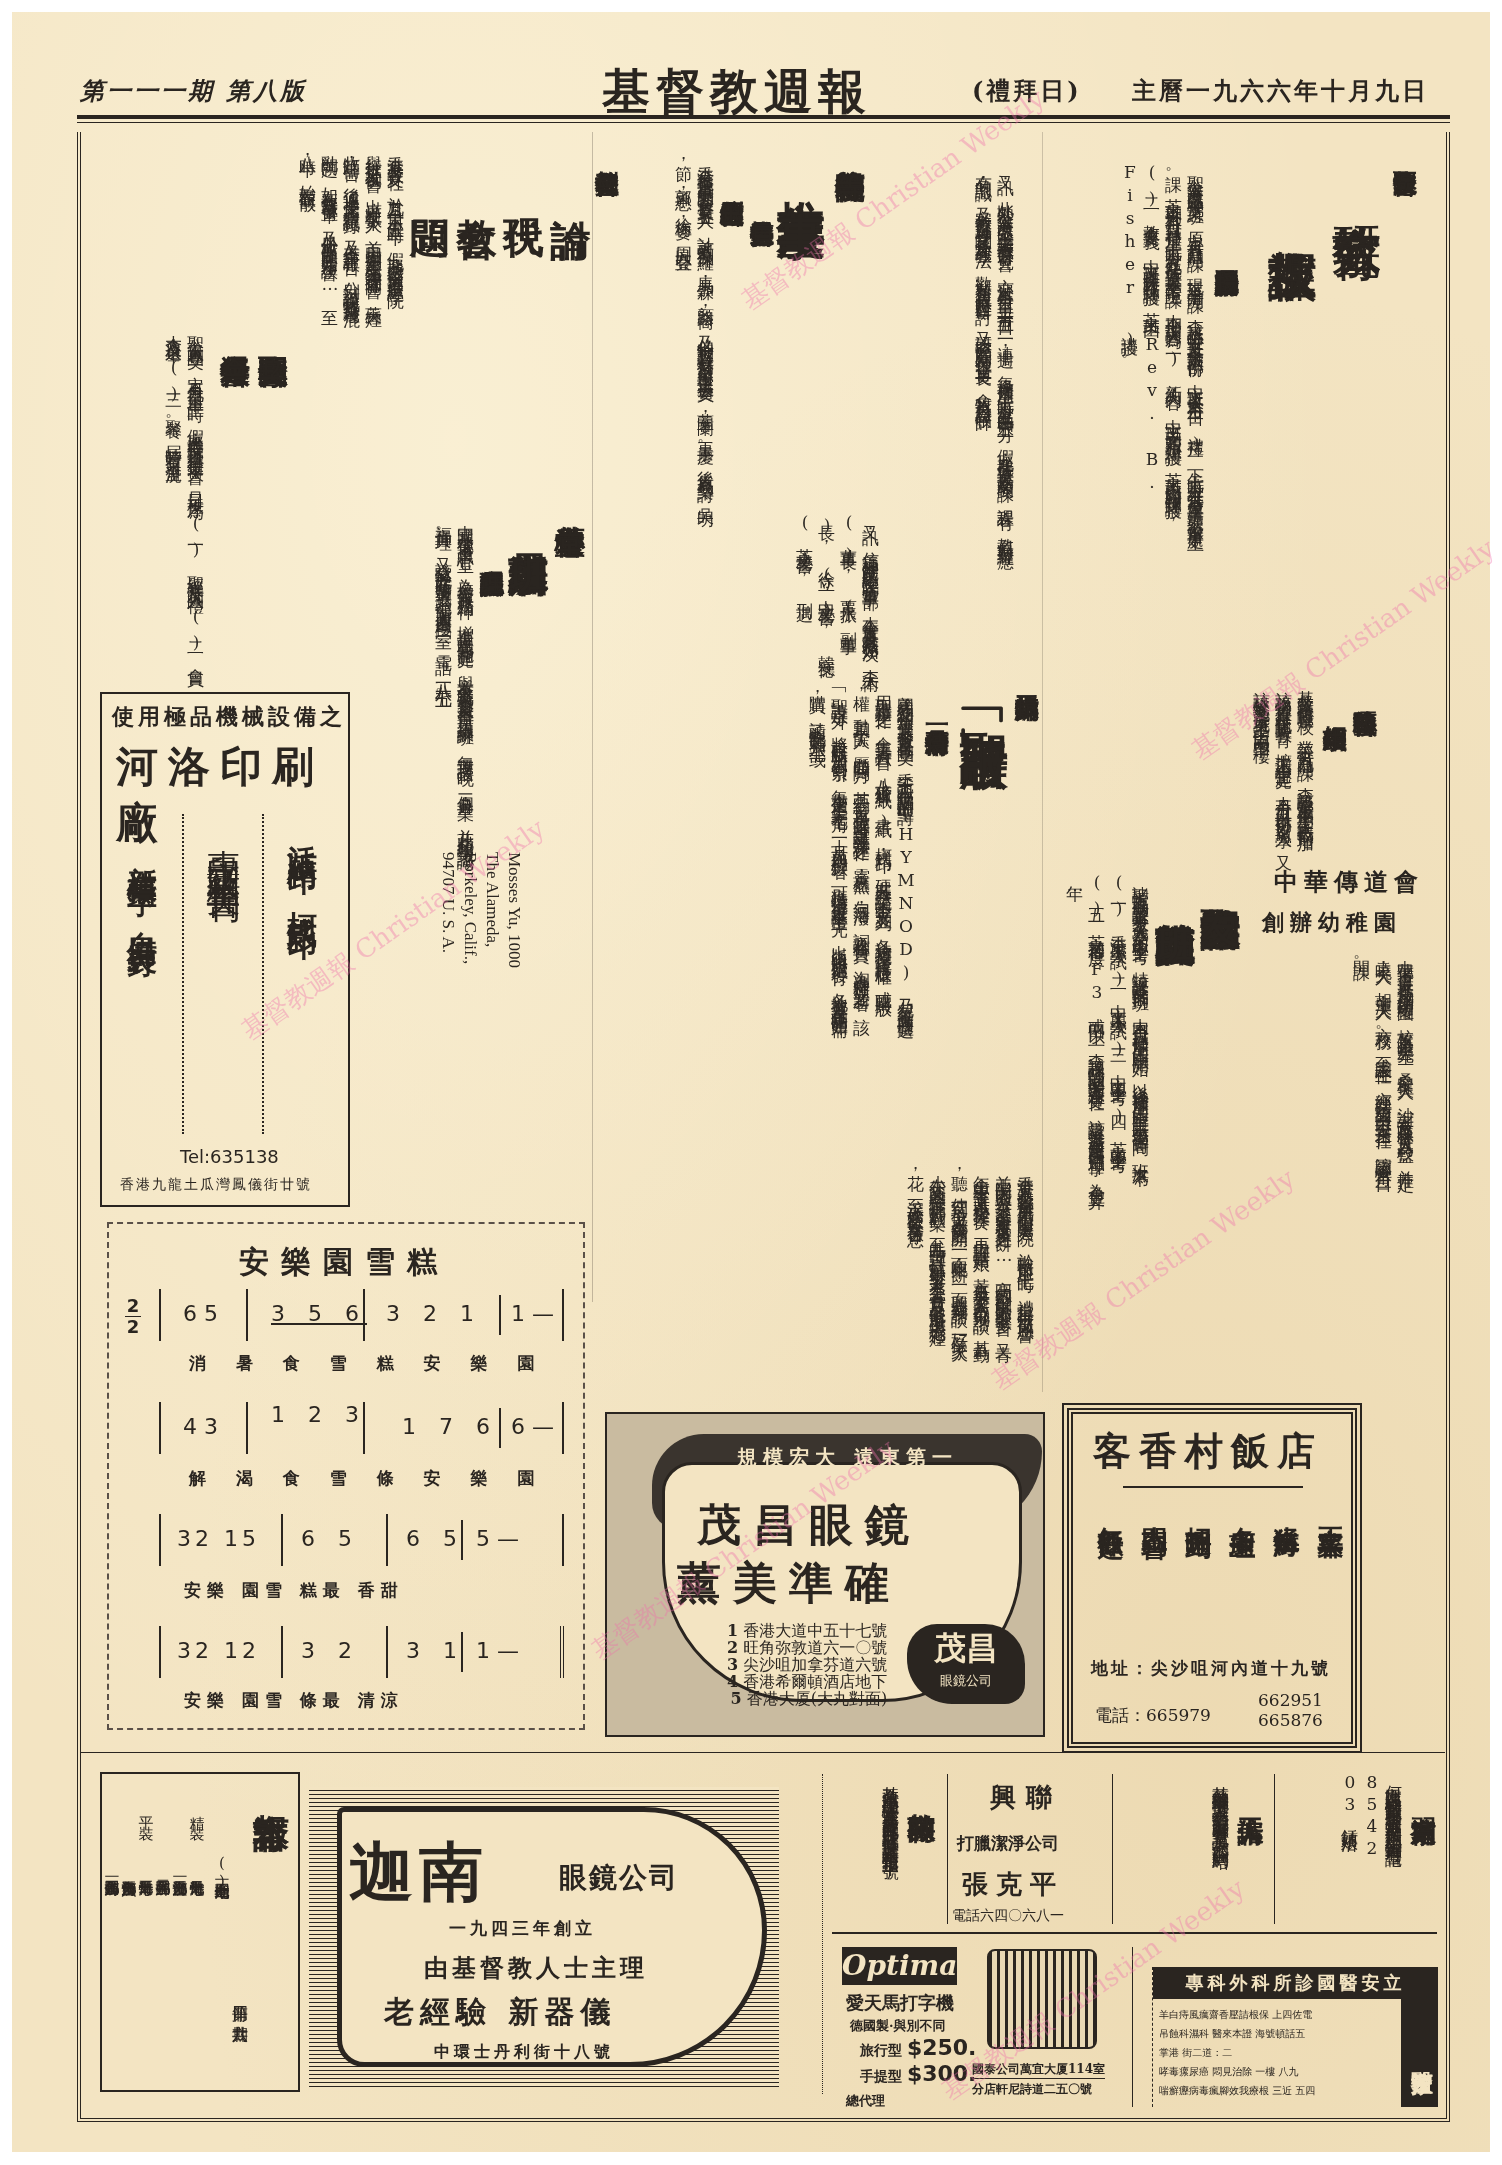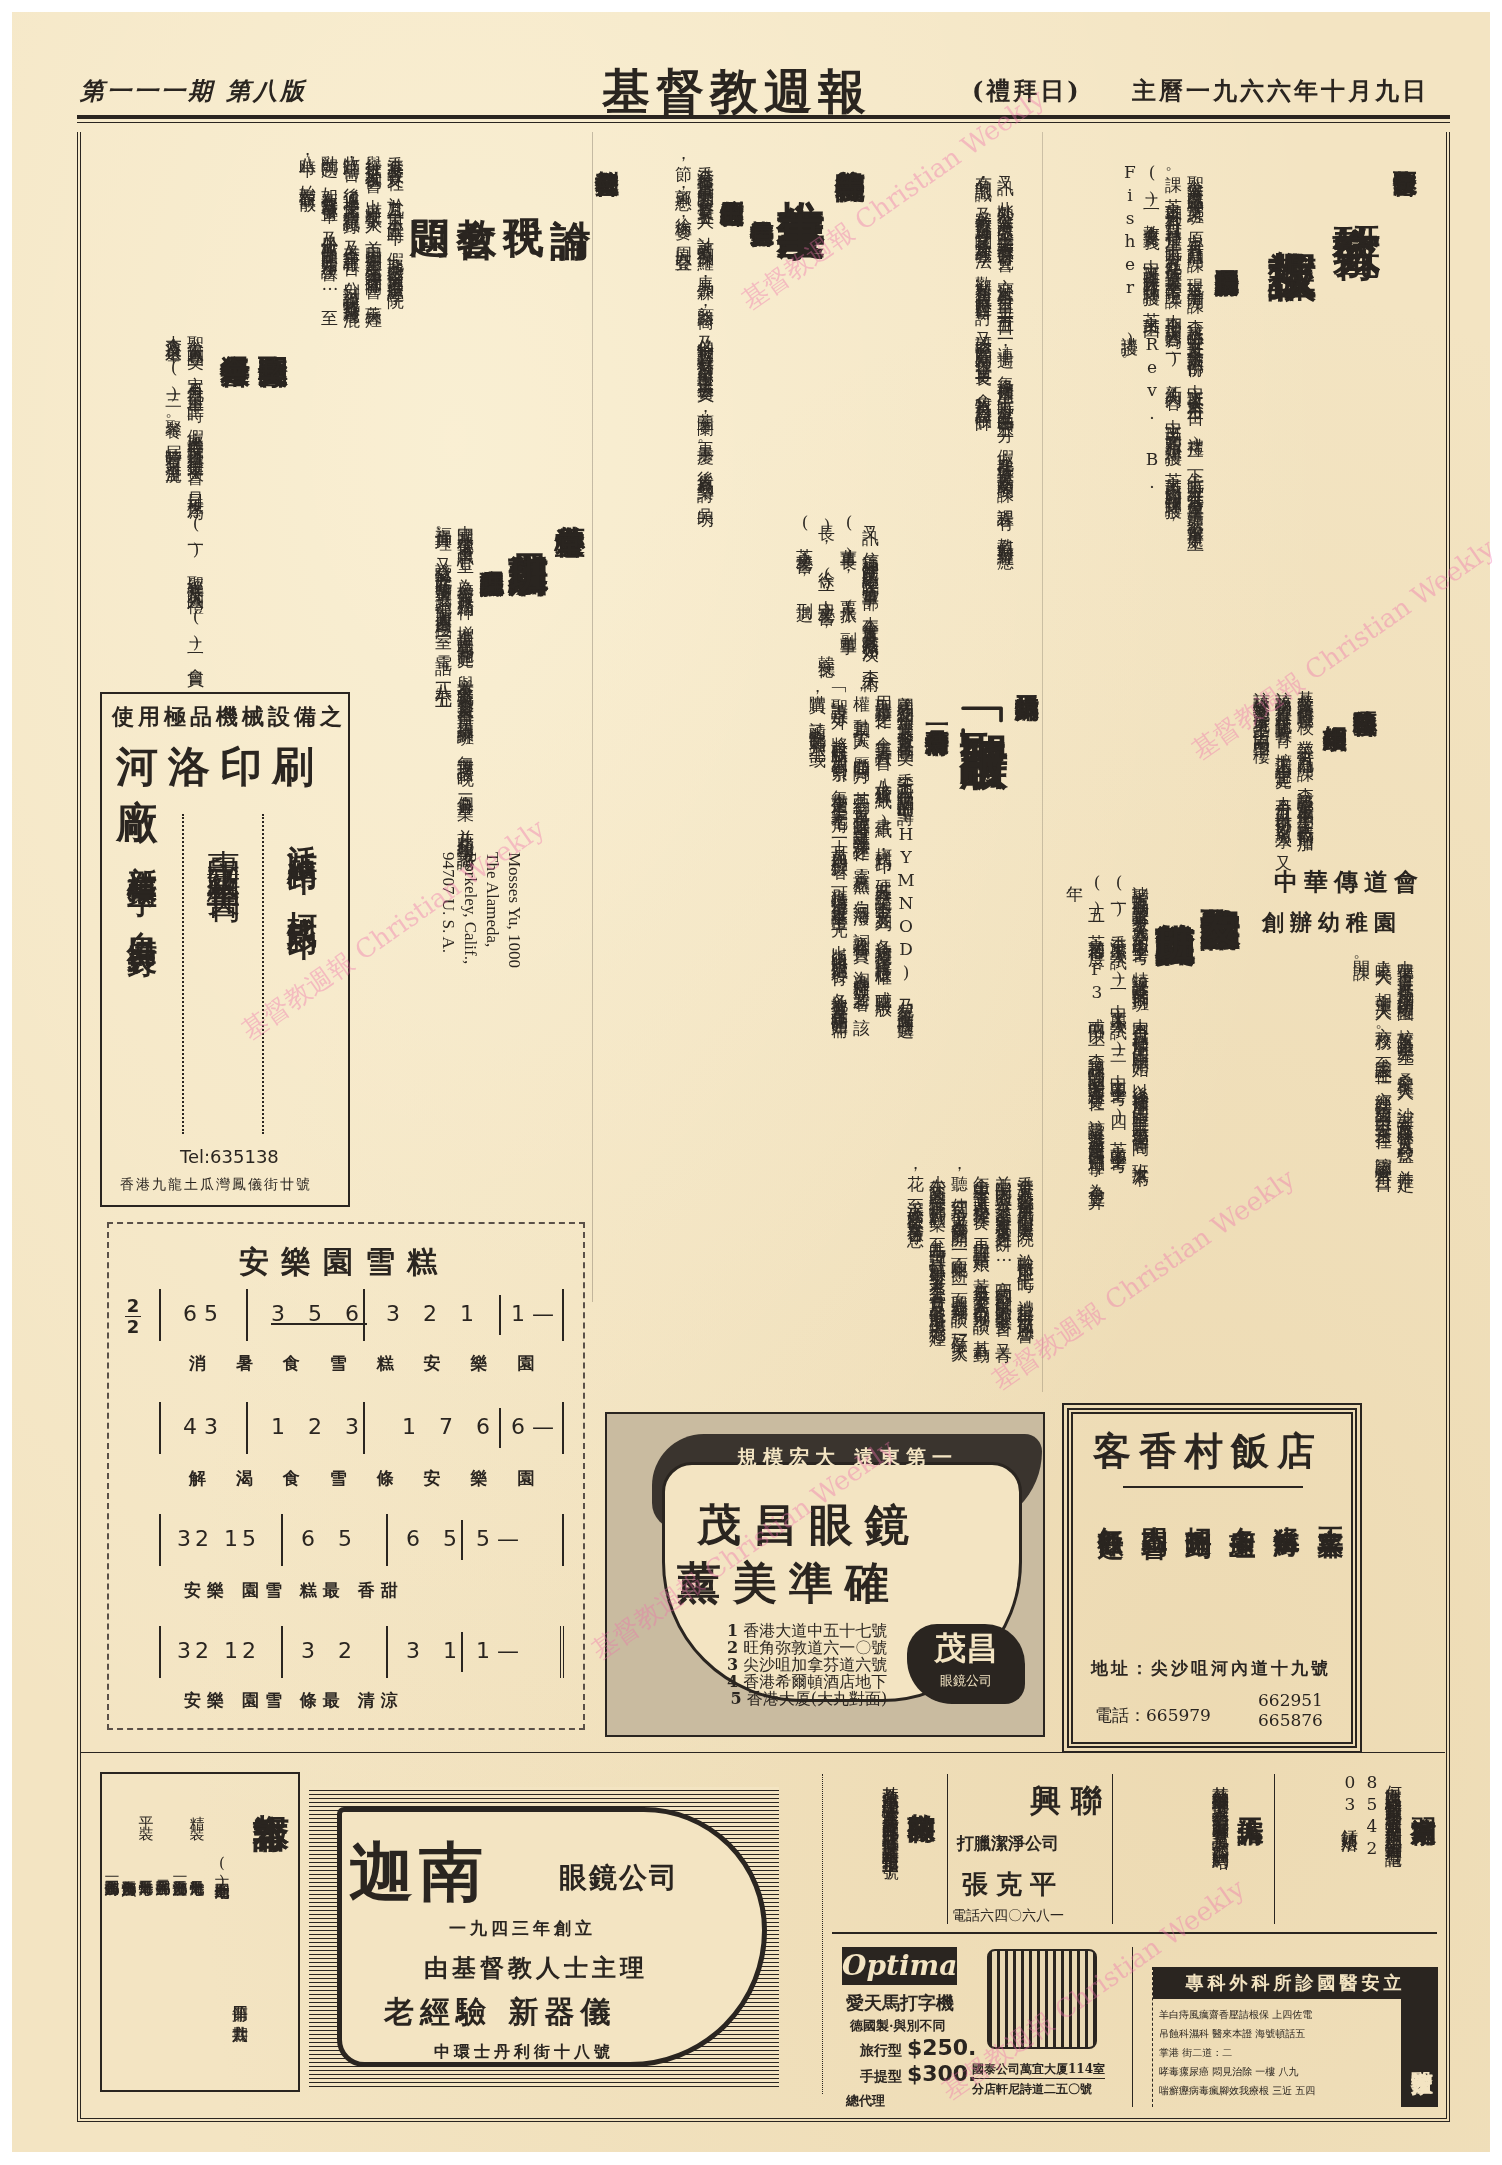--- a/index.html
+++ b/index.html
@@ -135,21 +135,21 @@
       <div class="jp-num" style="left:225px;top:12px;letter-spacing:8px;">3 2 1</div>
       <div class="jp-num" style="left:350px;top:12px;">1 —</div>
     </div>
     <div class="jp-lyric" style="left:80px;top:128px;">消 暑 食 雪 糕 安 樂 園</div>
 
     <div class="abs" style="left:50px;top:178px;width:405px;height:52px;border-left:2px solid #2a2520;border-right:2px solid #2a2520;">
       <div class="jp-bar" style="left:85px;top:0;height:52px;"></div>
       <div class="jp-bar" style="left:202px;top:0;height:52px;"></div>
       <div class="jp-bar" style="left:338px;top:6px;height:40px;"></div>
       <div class="jp-num" style="left:22px;top:12px;">4 3</div>
-      <div class="jp-num" style="left:110px;top:12px;letter-spacing:8px;">1 2 3</div>
+      <div class="jp-num" style="left:110px;top:0;letter-spacing:8px;">1 2 3</div>
       <div class="jp-num" style="left:225px;top:12px;letter-spacing:8px;margin-left:16px;">1 7 6</div>
       <div class="jp-num" style="left:350px;top:12px;">6 —</div>
     </div>
     <div class="jp-lyric" style="left:80px;top:243px;">解 渴 食 雪 條 安 樂 園</div>
 
     <div class="abs" style="left:50px;top:290px;width:405px;height:52px;border-left:2px solid #2a2520;border-right:2px solid #2a2520;">
       <div class="jp-bar" style="left:120px;top:0;height:52px;"></div>
       <div class="jp-bar" style="left:225px;top:0;height:52px;"></div>
       <div class="jp-bar" style="left:300px;top:6px;height:40px;"></div>
       <div class="jp-num" style="left:16px;top:12px;letter-spacing:4px;">32 15</div>
@@ -235,21 +235,21 @@
     <div class="abs" style="left:115px;top:165px;font-size:24px;font-weight:bold;letter-spacing:4px;">由基督教人士主理</div>
     <div class="abs" style="left:75px;top:205px;font-size:30px;font-weight:bold;letter-spacing:6px;">老經驗 新器儀</div>
     <div class="abs" style="left:125px;top:255px;font-size:16px;font-weight:bold;letter-spacing:4px;">中環士丹利街十八號</div>
   </div>
 
   <div class="abs" style="left:810px;top:1762px;width:1px;height:320px;border-left:1px dotted #2a2520;"></div>
   <div class="abs v" style="left:890px;top:1780px;font-size:28px;font-weight:bold;height:130px;">徵聘教師</div>
   <div class="abs v" style="left:812px;top:1760px;width:78px;height:150px;font-size:17px;line-height:22px;letter-spacing:2px;">某教會津貼小學現徵聘女性英文兼音樂教師凡已註冊或合條件註冊者請函本報信箱三十二號</div>
 
   <div class="abs" style="left:935px;top:1762px;width:1px;height:150px;background:#2a2520;"></div>
-  <div class="abs" style="left:978px;top:1768px;font-size:31px;font-weight:bold;letter-spacing:10px;margin-left:40px;">興聯</div>
+  <div class="abs" style="left:978px;top:1768px;font-size:26px;font-weight:bold;letter-spacing:10px;">興聯</div>
   <div class="abs" style="left:945px;top:1820px;font-size:17px;font-weight:bold;">打臘潔淨公司</div>
   <div class="abs" style="left:950px;top:1855px;font-size:26px;font-weight:bold;letter-spacing:8px;">張克平</div>
   <div class="abs" style="left:940px;top:1895px;font-size:14px;">電話六四〇六八一</div>
   <div class="abs" style="left:1100px;top:1762px;width:1px;height:150px;background:#2a2520;"></div>
 
   <div class="abs v" style="left:1222px;top:1785px;font-size:26px;font-weight:bold;height:130px;">僱請工人</div>
   <div class="abs v" style="left:1105px;top:1760px;width:115px;height:150px;font-size:17px;line-height:22px;letter-spacing:2px;">某慈善機關現擬僱請工人一名須能刻苦耐勞者有意請電八三六七七八號合則約晤</div>
   <div class="abs" style="left:1262px;top:1762px;width:1px;height:150px;background:#2a2520;"></div>
 
   <div class="abs v" style="left:1395px;top:1785px;font-size:26px;font-weight:bold;height:140px;">家庭補習</div>

